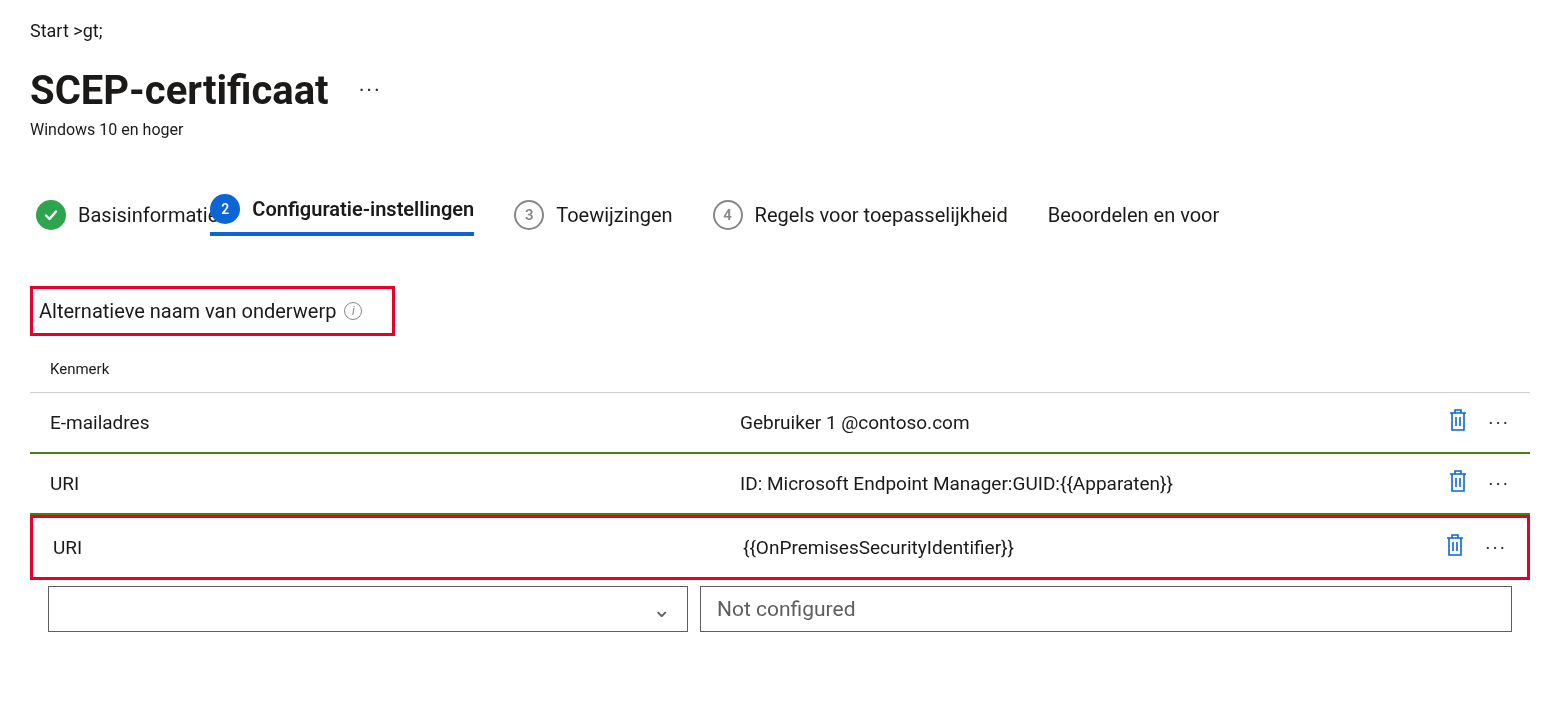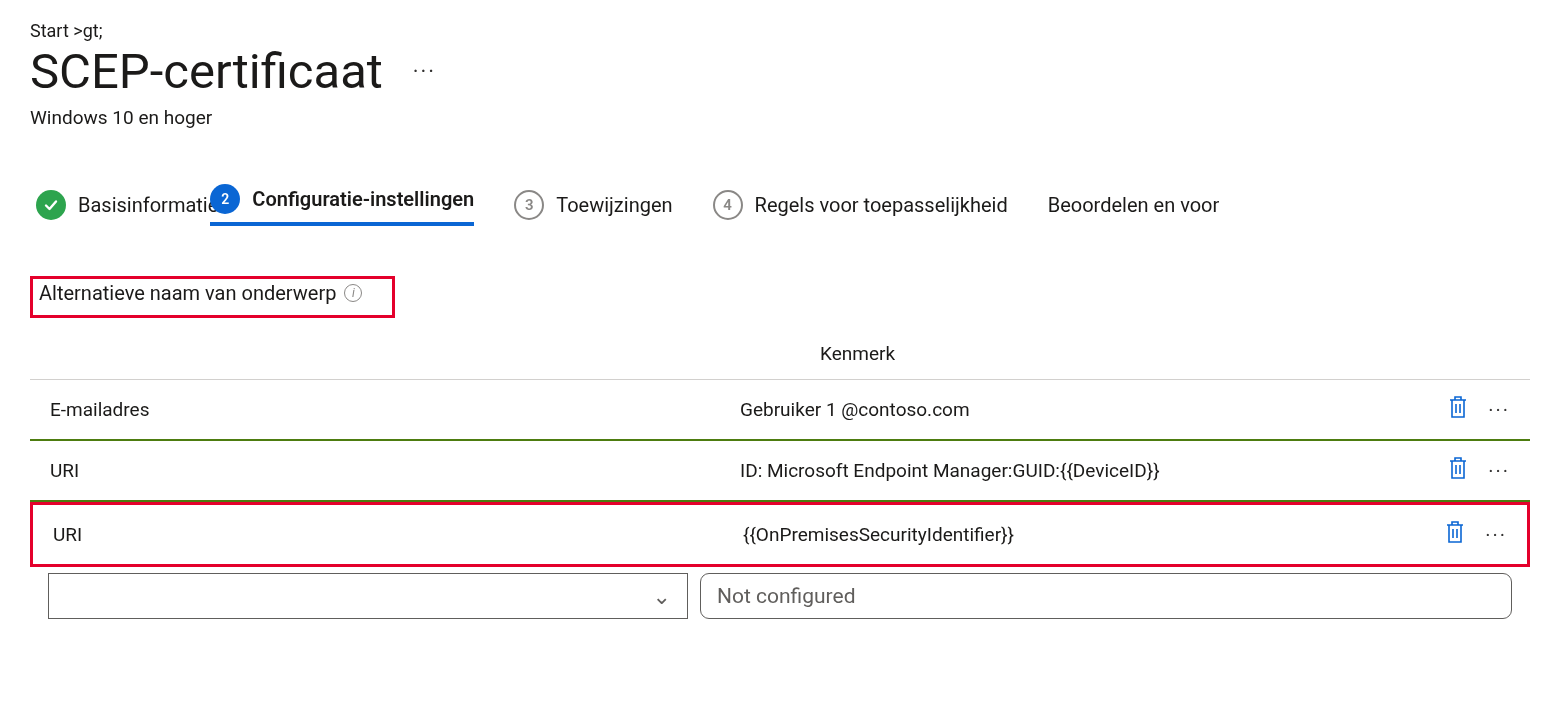--- a/index.html
+++ b/index.html
@@ -7,41 +7,41 @@
     font-family: "Segoe UI", -apple-system, BlinkMacSystemFont, Roboto, sans-serif;
     background: #fff;
     color: #1b1a19;
     width: 1560px;
     height: 725px;
     padding: 20px 30px;
   }
   .breadcrumb {
     font-size: 18px;
     color: #1b1a19;
-    margin-bottom: 2px;
+    margin-bottom: 26px;
     display: flex;
     gap: 14px;
   }
   .header-row {
     display: flex;
     align-items: center;
     gap: 30px;
   }
   .page-title {
-    font-size: 49px;
-    font-weight: 400;
+    font-size: 40px;
+    font-weight: 700;
   }
   .more-dots {
     font-size: 22px;
     letter-spacing: 2px;
     color: #323130;
     cursor: pointer;
   }
   .subtitle {
-    font-size: 19px;
+    font-size: 16px;
     margin-top: 6px;
     margin-bottom: 55px;
   }
   .wizard {
     display: flex;
     align-items: center;
     gap: 40px;
     margin-left: 6px;
     margin-bottom: 50px;
   }
@@ -61,38 +61,37 @@
   }
   .circle-green { background: #2da44e; color: #fff; }
   .circle-blue  { background: #0a66d4; color: #fff; font-size: 14px; }
   .circle-gray  { border: 2px solid #8a8886; color: #8a8886; }
   .section-head {
     display: inline-flex;
     align-items: center;
     gap: 8px;
     font-size: 20px;
     border: 3px solid #e4002b;
-    padding: 2px 30px 10px 6px;
+    padding: 10px 30px 10px 6px;
     margin-bottom: 12px;
   }
   .info-icon {
     width: 18px; height: 18px; border: 1.5px solid #8a8886; border-radius: 50%;
     display: inline-flex; align-items: center; justify-content: center;
     font-size: 12px; color: #8a8886; font-style: italic;
   }
   .table {
     width: 100%;
     margin-top: 6px;
   }
   .thead {
     display: flex;
-    font-size: 19px;
+    font-size: 15px;
     padding: 6px 20px 14px 20px;
     border-bottom: 1px solid #d2d0ce;
-    justify-content: flex-end;
   }
   .col-attr { width: 690px; }
   .col-val  { flex: 1; }
   .row {
     display: flex;
     align-items: center;
     padding: 14px 20px;
     font-size: 19px;
     border-bottom: 2px solid #4d7c0f;
   }
@@ -104,21 +103,21 @@
   .select-box, .input-box {
     border: 1px solid #605e5c;
     height: 46px;
     display: flex;
     align-items: center;
     padding: 0 16px;
     font-size: 21px;
     color: #605e5c;
   }
   .select-box { width: 640px; justify-content: flex-end; }
-  .input-box  { flex: 1; border-radius: 9px; }
+  .input-box  { flex: 1; }
   .chev { font-size: 22px; }
   svg.trash { width: 24px; height: 26px; stroke: #0a66d4; fill: none; stroke-width: 1.6; }
 </style>
 </head>
 <body>
 
 
 
 
 <div class="breadcrumb">
@@ -176,21 +175,21 @@
         <div class="col-val">Gebruiker 1 @contoso.com</div>
         <div class="actions">
           <span class="trash-icon"><svg class="trash" viewBox="0 0 24 26">
               <path d="M4 6 H20 M9 6 V3 H15 V6 M6 6 V23 H18 V6 M10 10 V19 M14 10 V19"></path>
             </svg></span>
           <span class="dots-icon">···</span>
         </div>
       </div>
       <div class="row">
         <div class="col-attr">URI</div>
-        <div class="col-val">ID: Microsoft Endpoint Manager:GUID:{{DeviceID}}</div>
+        <div class="col-val">ID: Microsoft Endpoint Manager:GUID:{{Apparaten}}</div>
         <div class="actions">
           <span class="trash-icon"><svg class="trash" viewBox="0 0 24 26">
               <path d="M4 6 H20 M9 6 V3 H15 V6 M6 6 V23 H18 V6 M10 10 V19 M14 10 V19"></path>
             </svg></span>
           <span class="dots-icon">···</span>
         </div>
       </div>
       <div class="row highlight">
         <div class="col-attr">URI</div>
         <div class="col-val">{{OnPremisesSecurityIdentifier}}</div>

